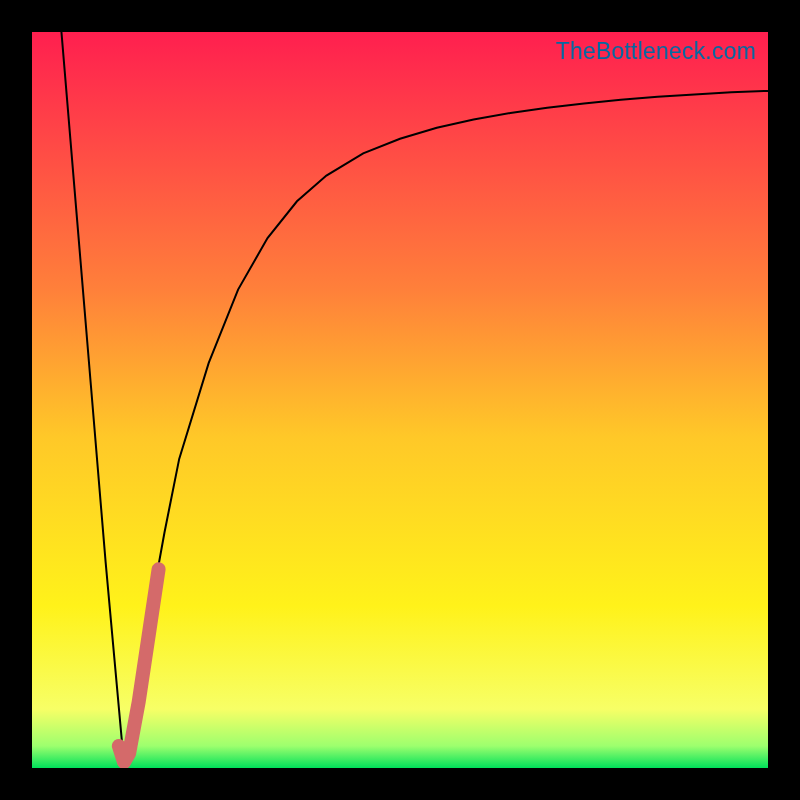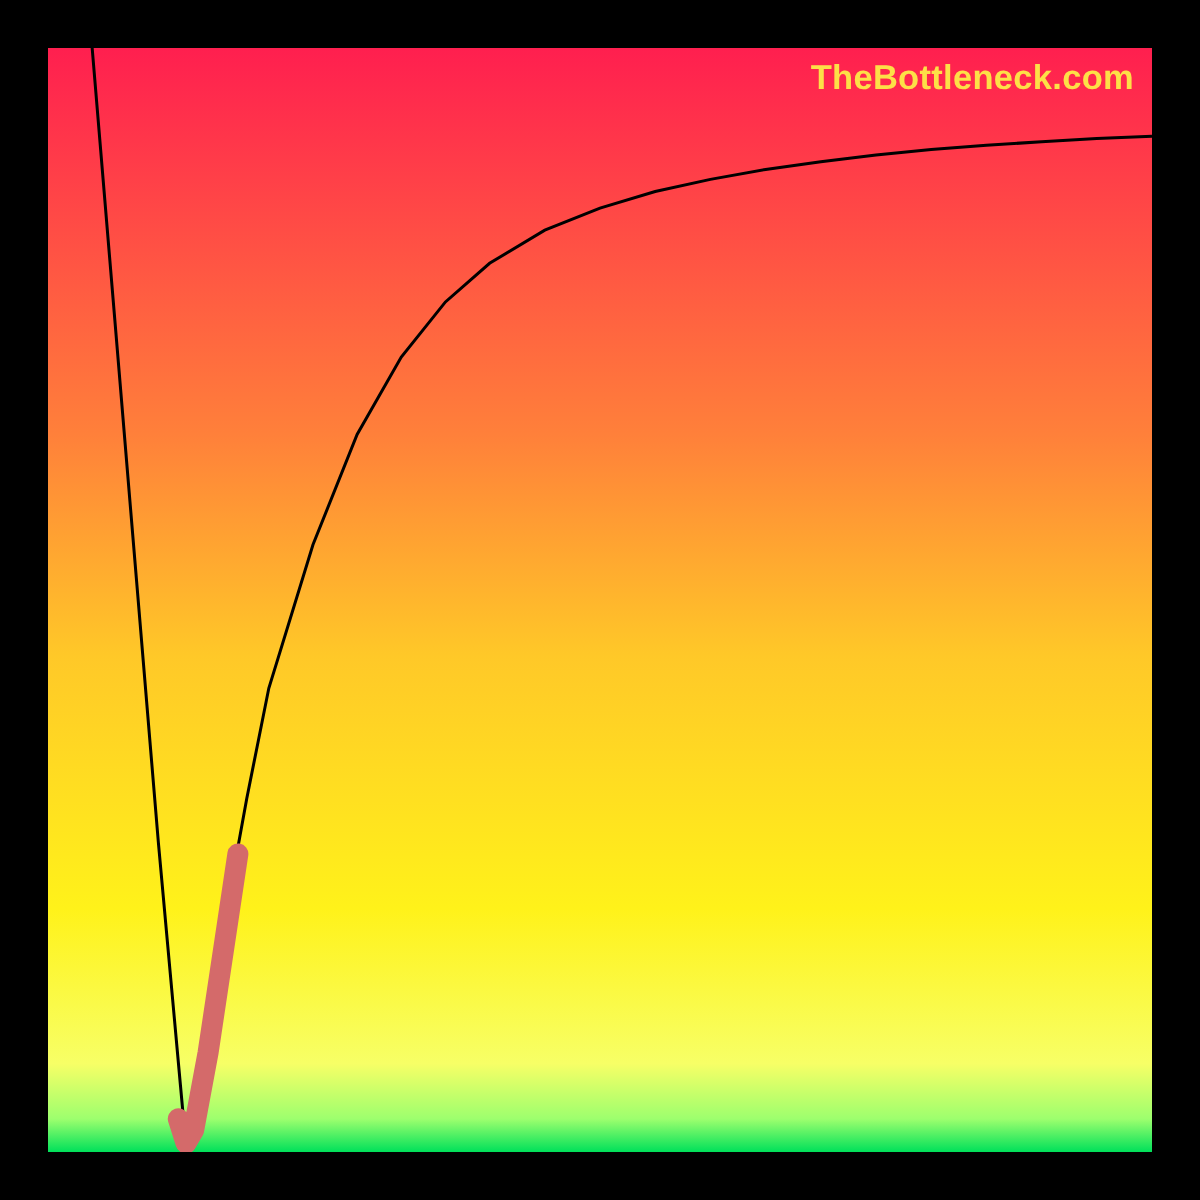--- a/index.html
+++ b/index.html
@@ -26,23 +26,23 @@
     overflow: hidden;
   }
   .gradient {
     position: absolute;
     inset: 0;
   }
   .watermark {
     position: absolute;
     top: 6px;
     right: 12px;
-    color: #fde047;
+    color: #0369a1;
     font-size: 23px;
-    font-weight: 700;
+    font-weight: 400;
     letter-spacing: 0.2px;
   }
   svg.curve {
     position: absolute;
     inset: 0;
     width: 100%;
     height: 100%;
   }
 </style>
 </head>

